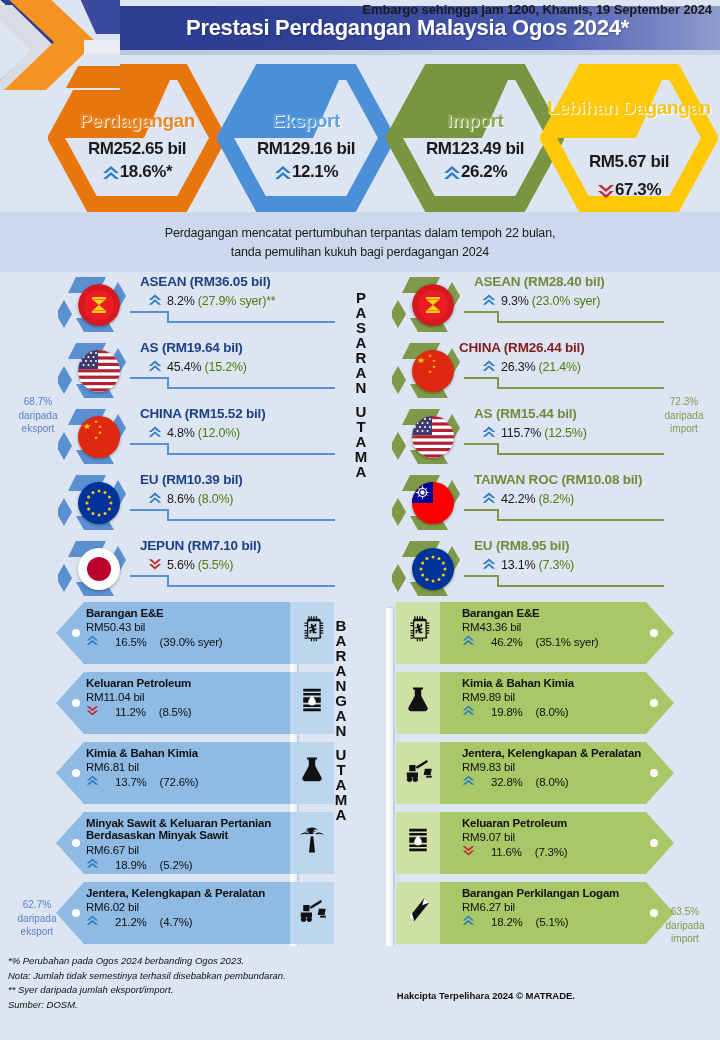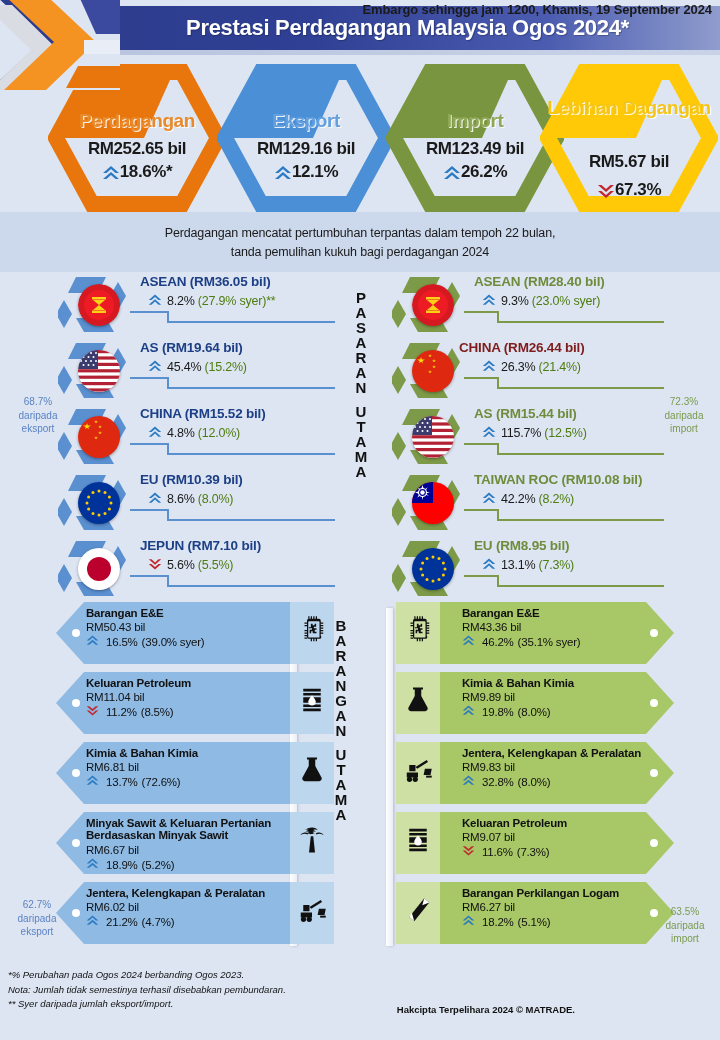--- a/index.html
+++ b/index.html
@@ -96,29 +96,29 @@
   .g-col.right{left:396px;}
   .g-row{position:relative;height:65px;margin-bottom:5px;}
   .g-body{position:absolute;top:0;height:62px;width:234px;}
   .g-body svg{position:absolute;left:0;top:0}
   .g-icon{position:absolute;top:0;width:44px;height:62px;}
   .g-icon svg{position:absolute;left:0;top:0}
   .g-icon .gl{position:absolute;left:7px;top:13px;width:30px;height:30px;}
   .g-txt{position:absolute;top:5px;}
   .g-title{font-size:11.5px;font-weight:bold;color:#111;letter-spacing:-0.2px;line-height:1.1;}
   .g-amt{font-size:11.5px;color:#111;margin-top:2px;letter-spacing:-0.2px;}
-  .g-chg{font-size:11.5px;color:#111;margin-top:1px;display:flex;align-items:center;gap:4px;letter-spacing:-0.2px;}
+  .g-chg{font-size:11.5px;color:#111;margin-top:1px;display:flex;align-items:center;gap:13px;letter-spacing:-0.2px;}
   .g-sidenote{position:absolute;font-size:10px;line-height:1.35;text-align:center;width:62px;}
   .g-sidenote.l{left:6px;top:898px;color:#5a83c4;}
   .g-sidenote.r{left:654px;top:905px;color:#7a9b4e;}
   .vbar{position:absolute;width:7px;background:linear-gradient(90deg,#fff,#e9eef7);
         box-shadow:1px 0 3px rgba(0,0,0,.18);}
 
   
-  .footer{position:absolute;left:0;bottom:4px;width:585px;height:76px;background:#dde5f2;}
+  .footer{position:absolute;left:0;bottom:18px;width:585px;height:76px;background:#dde5f2;}
   .fn{position:absolute;left:8px;top:8px;font-size:9.5px;font-style:italic;color:#111;line-height:1.55;}
   .cr{position:absolute;right:10px;top:44px;font-size:9.5px;color:#111;font-weight:bold;}
 </style>
 </head>
 <body>
 
 <div class="header">
   <div class="logo">
     <svg width="120" height="90" viewBox="0 0 120 90">
       <rect width="120" height="90" fill="#dde5f2"></rect>
@@ -1043,15 +1043,16 @@
 </div>
 
 <div class="g-sidenote l">62.7% daripada eksport</div>
 <div class="g-sidenote r">63.5% daripada import</div>
 
 <div class="footer">
   <div class="fn">
     <div>*% Perubahan pada Ogos 2024 berbanding Ogos 2023.</div>
     <div>Nota: Jumlah tidak semestinya terhasil disebabkan pembundaran.</div>
     <div>** Syer daripada jumlah eksport/import.</div>
+    <div>Sumber: DOSM.</div>
   </div>
   <div class="cr">Hakcipta Terpelihara 2024 © MATRADE.</div>
 </div>
 
 </body></html>

